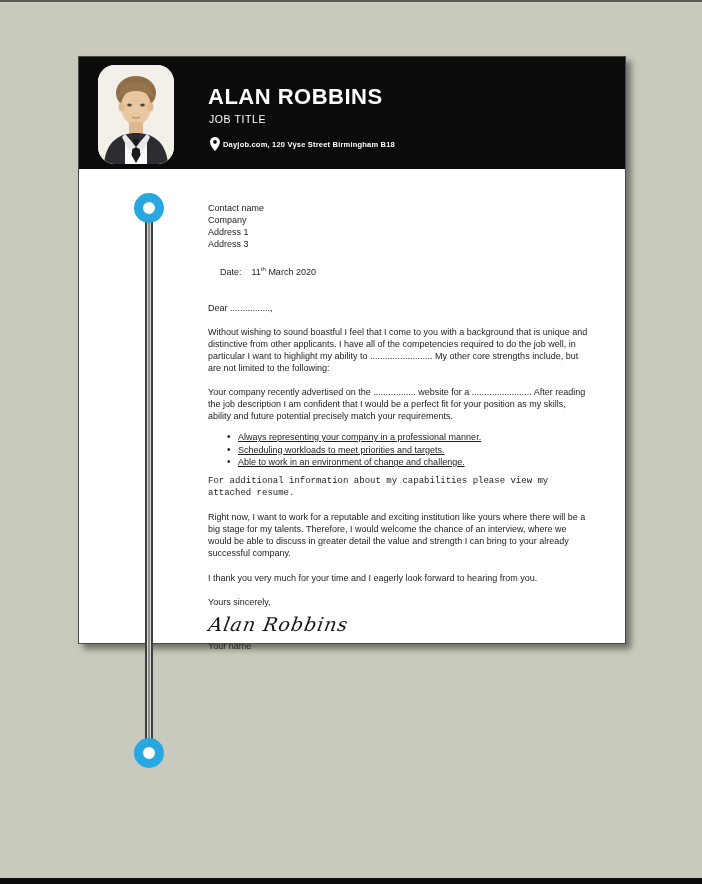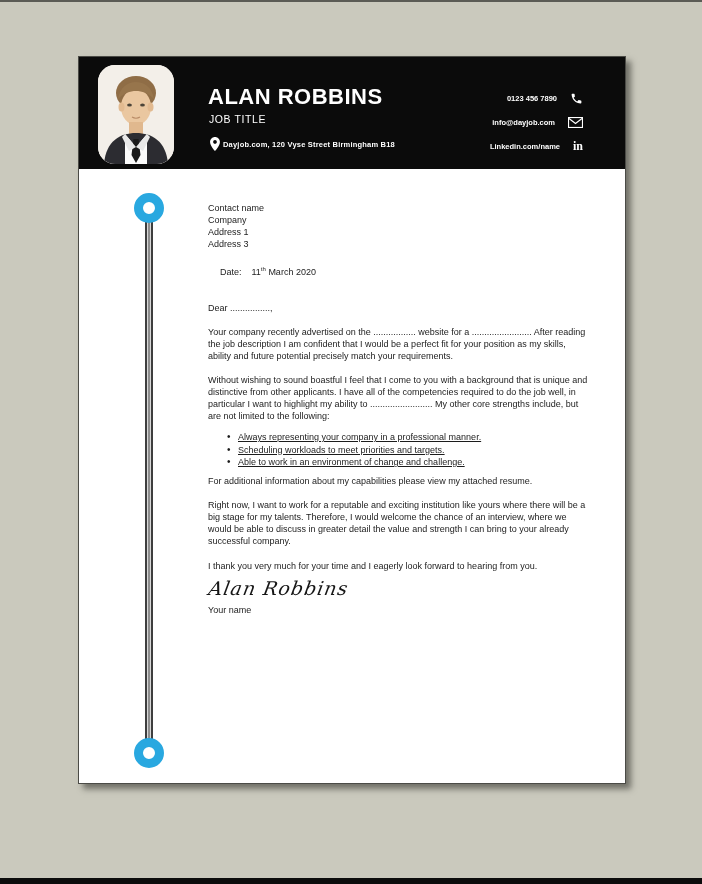--- a/index.html
+++ b/index.html
@@ -12,21 +12,21 @@
   }
   .top-edge {
     position:absolute; left:0; top:0; width:702px; height:2px;
     background:#5b5b55;
   }
   .bottom-edge {
     position:absolute; left:0; top:878px; width:702px; height:6px;
     background:#0c0c0c;
   }
   .page {
-    position:absolute; left:78px; top:56px; width:548px; height:728px;
+    position:absolute; left:78px; top:56px; width:548px; height:588px;
     background:#ffffff;
     border:1px solid #4b4b46;
     box-shadow:5px 5px 6px rgba(40,40,35,0.55);
   }
   
   .header {
     position:absolute; left:0; top:0; width:100%; height:112px;
     background:#0b0b0b;
   }
   .photo-frame {
@@ -93,21 +93,21 @@
   .para { margin-top:12px; }
   .bullet-list { margin-top:9px; list-style:none;text-decoration:underline; }
   .bullet-list li {
     position:relative; padding-left:30px; line-height:12.5px;
   }
   .bullet-list li::before {
     content:"\2022";
     position:absolute; left:19px; top:0;
     font-size:10px;
   }
-  .after-bullets { margin-top:6px; }
+  .after-bullets { margin-top:6px;font-family:Liberation Mono, monospace; }
   .p5 { margin-top:13px; }
   .closing { margin-top:12px; }
   .signature {
     margin-top:10px;
     font-family:"DejaVu Serif", serif;
     font-style:italic;
     font-size:19px;
     transform:skewX(-10deg);
     transform-origin:left bottom;
     width:160px;
@@ -149,75 +149,57 @@
     <div class="name">ALAN ROBBINS</div>
     <div class="job-title">JOB TITLE</div>
 
     <div class="addr-row">
       <svg class="icon-svg" width="10" height="14" viewBox="0 0 24 34">
         <path d="M12 0C5.4 0 0 5.4 0 12c0 9 12 22 12 22s12-13 12-22C24 5.4 18.6 0 12 0zm0 16.5c-2.5 0-4.5-2-4.5-4.5s2-4.5 4.5-4.5 4.5 2 4.5 4.5-2 4.5-4.5 4.5z" fill="#ffffff"></path>
       </svg>
       <span class="addr-text">Dayjob.com, 120 Vyse Street Birmingham B18</span>
     </div>
 
-    <div class="contacts">
-      <div class="contact-row">
-        <span class="contact-text">0123 456 7890</span>
-        <svg class="icon-svg" width="13" height="13" viewBox="0 0 24 24">
-          <path d="M6.62 10.79c1.44 2.83 3.76 5.15 6.59 6.59l2.2-2.2c.27-.27.67-.36 1.02-.24 1.12.37 2.33.57 3.57.57.55 0 1 .45 1 1V20c0 .55-.45 1-1 1-9.39 0-17-7.61-17-17 0-.55.45-1 1-1h3.5c.55 0 1 .45 1 1 0 1.25.2 2.45.57 3.57.11.35.03.74-.25 1.02l-2.2 2.2z" fill="#ffffff"></path>
-        </svg>
-      </div>
-      <div class="contact-row">
-        <span class="contact-text">info@dayjob.com</span>
-        <svg class="icon-svg" width="15" height="11" viewBox="0 0 30 22">
-          <rect x="1" y="1" width="28" height="20" fill="none" stroke="#ffffff" stroke-width="2.4"></rect>
-          <path d="M2 3 L15 13 L28 3" fill="none" stroke="#ffffff" stroke-width="2.4"></path>
-        </svg>
-      </div>
-      <div class="contact-row">
-        <span class="contact-text">Linkedin.com/name</span>
-        <span class="in-icon">in</span>
-      </div>
-    </div>
   </div>
 
   <div class="timeline-line"></div>
   <div class="timeline-dot dot-top"></div>
   <div class="timeline-dot dot-bottom"></div>
 
   <div class="letter">
 
     <div class="recipient-line">Contact name</div>
     <div class="recipient-line">Company</div>
     <div class="recipient-line">Address 1</div>
     <div class="recipient-line">Address 3</div>
 
     <div class="date-line">
       <span class="date-label">Date:</span><span>11</span><sup>th</sup><span> March 2020</span>
     </div>
 
 
     <div class="salutation">Dear ................,</div>
 
+    <div class="para">Without wishing to sound boastful I feel that I come to you with a background that is unique and distinctive from other applicants. I have all of the competencies required to do the job well, in particular I want to highlight my ability to ......................... My other core strengths include, but are not limited to the following:</div>
+
     <div class="para">Your company recently advertised on the ................. website for a ........................ After reading the job description I am confident that I would be a perfect fit for your position as my skills, ability and future potential precisely match your requirements.</div>
-
-    <div class="para">Without wishing to sound boastful I feel that I come to you with a background that is unique and distinctive from other applicants. I have all of the competencies required to do the job well, in particular I want to highlight my ability to ......................... My other core strengths include, but are not limited to the following:</div>
 
     <ul class="bullet-list">
       <li>Always representing your company in a professional manner.</li>
       <li>Scheduling workloads to meet priorities and targets.</li>
       <li>Able to work in an environment of change and challenge.</li>
     </ul>
 
     <div class="after-bullets">For additional information about my capabilities please view my attached resume.</div>
 
     <div class="para">Right now, I want to work for a reputable and exciting institution like yours where there will be a big stage for my talents. Therefore, I would welcome the chance of an interview, where we would be able to discuss in greater detail the value and strength I can bring to your already successful company.</div>
 
     <div class="p5">I thank you very much for your time and I eagerly look forward to hearing from you.</div>
 
+    <div class="closing">Yours sincerely,</div>
 
     <div class="signature">Alan Robbins</div>
 
     <div class="your-name">Your name</div>
 
   </div>
 </div>
 
 <div class="bottom-edge"></div>
 

